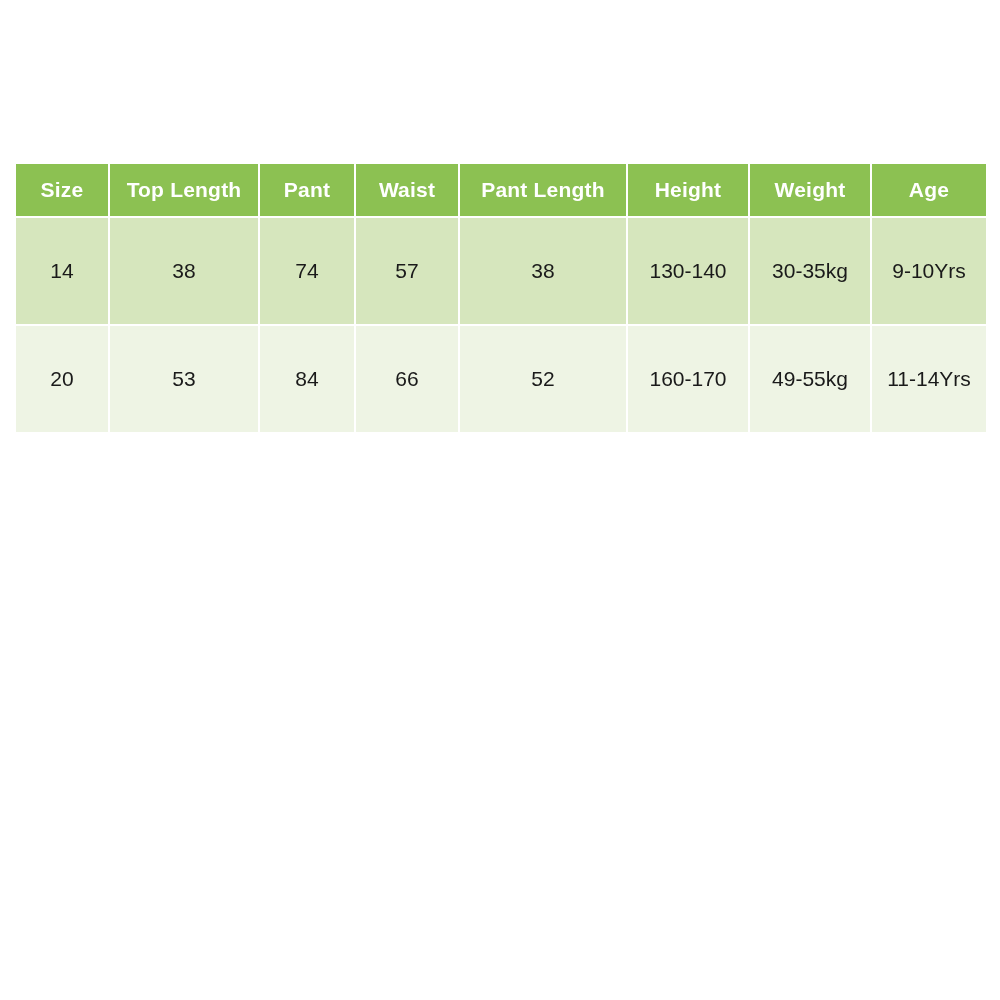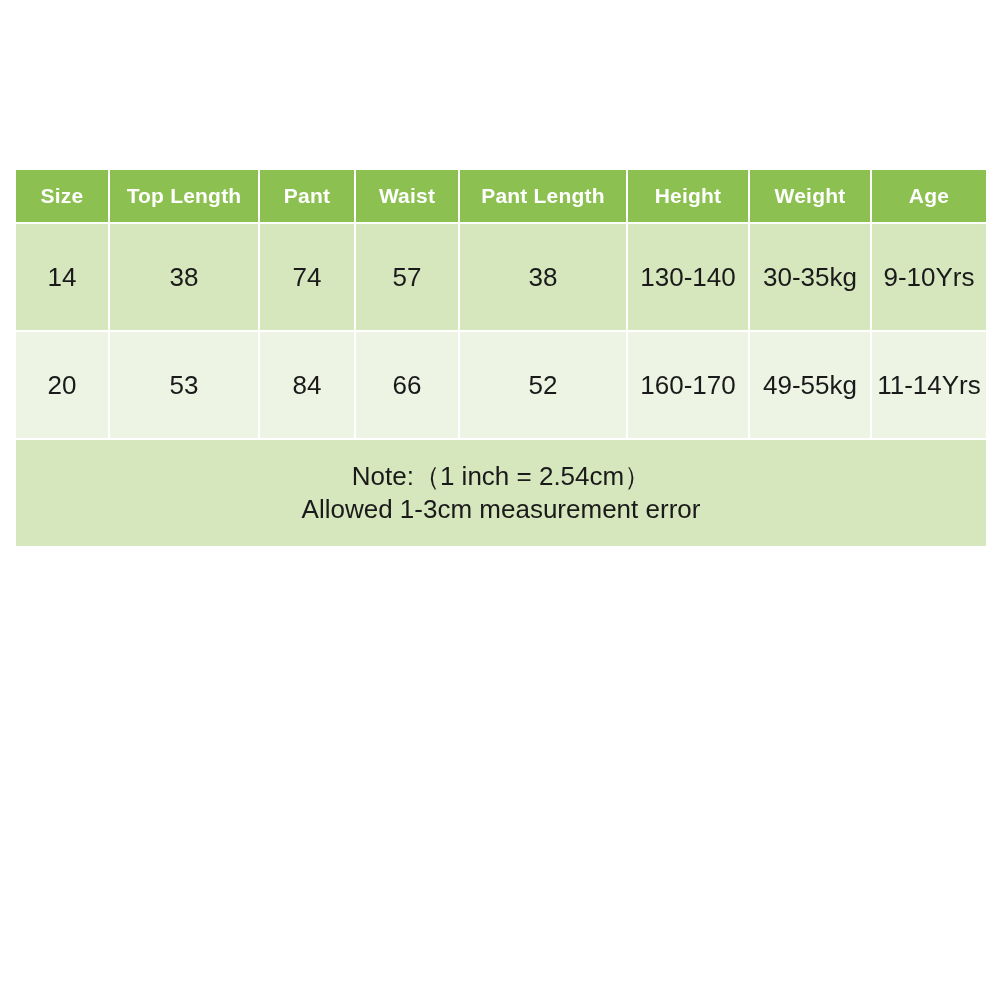--- a/index.html
+++ b/index.html
@@ -13,21 +13,21 @@
   #page {
     position: relative;
     width: 1000px;
     height: 1000px;
     background: #ffffff;
     overflow: hidden;
   }
   .table-wrap {
     position: absolute;
     left: 14px;
-    top: 168px;
+    top: 162px;
     width: 972px;
   }
   table.size-chart {
     border-collapse: collapse;
     width: 972px;
     table-layout: fixed;
   }
   table.size-chart th,
   table.size-chart td {
     border: 2px solid #ffffff;
@@ -38,21 +38,21 @@
   table.size-chart thead th {
     background: #8cc152;
     color: #ffffff;
     font-size: 21px;
     font-weight: bold;
     height: 52px;
     padding: 0 4px;
     letter-spacing: 0.2px;
   }
   table.size-chart tbody td {
-    font-size: 26px;
+    font-size: 21px;
     height: 106px;
     padding: 0 4px;
     font-weight: normal;
   }
   tr.row-odd td {
     background: #d6e6bd;
   }
   tr.row-even td {
     background: #eef4e4;
   }
@@ -118,22 +118,16 @@
         <tr class="row-even">
           <td>20</td>
           <td>53</td>
           <td>84</td>
           <td>66</td>
           <td>52</td>
           <td>160-170</td>
           <td>49-55kg</td>
           <td>11-14Yrs</td>
         </tr>
-        <tr class="note-row">
-          <td colspan="8">
-            <span class="note-line">Note:（1 inch = 2.54cm）</span>
-            <span class="note-line">Allowed 1-3cm measurement error</span>
-          </td>
-        </tr>
       </tbody>
     </table>
   </div>
 </div>
 
 </body></html>

